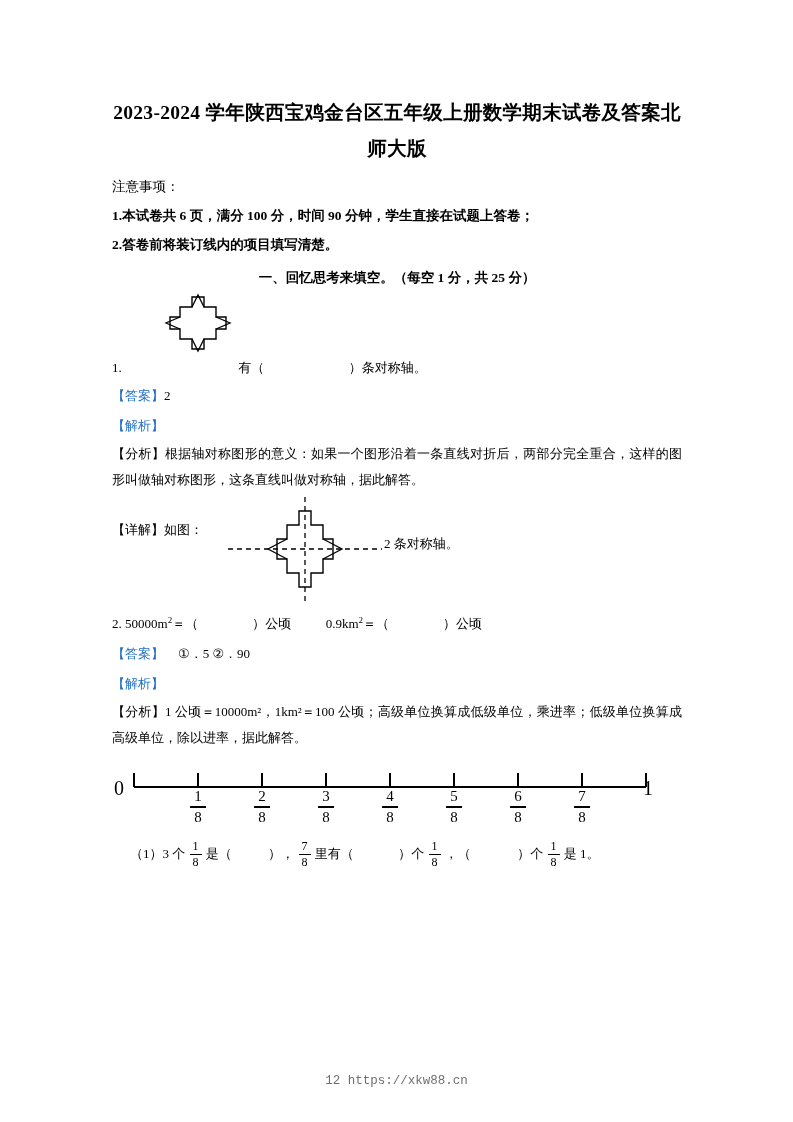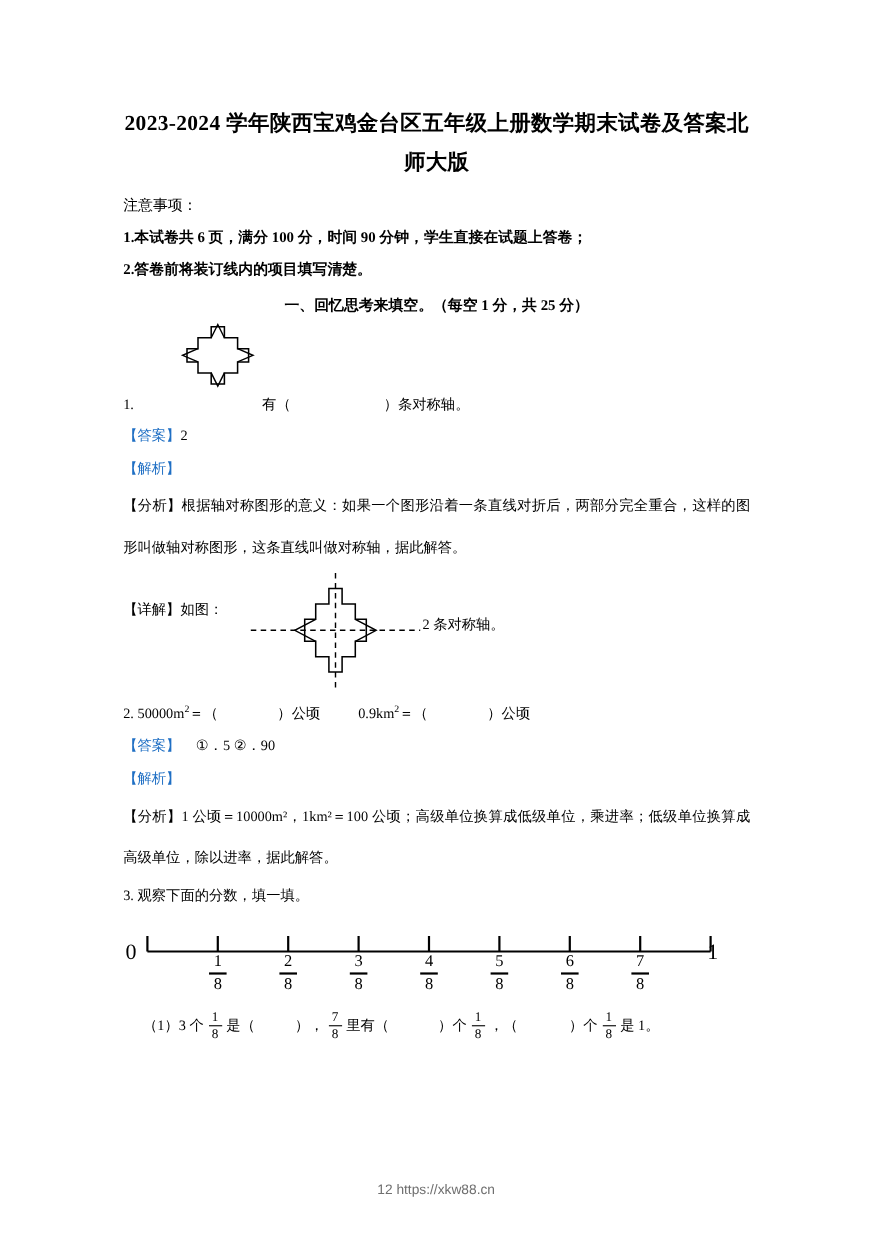--- a/index.html
+++ b/index.html
@@ -52,21 +52,21 @@
     line-height: 30px;
     margin-top: 4px;
     text-align: center;
   }
   .para {
     font-size: 13px;
     line-height: 30px;
   }
   .para-just {
     font-size: 13px;
-    line-height: 38px;
+    line-height: 26px;
     text-align: justify;
   }
   .ans-label {
     color: #1f6fc4;
     font-size: 13px;
     text-align: center;
   }
   .qnum {
     font-size: 13px;
   }
@@ -161,21 +161,21 @@
   .ifrac .d { display: block; }
 
   .footer {
     position: absolute;
     left: 0;
     bottom: 34px;
     width: 793px;
     text-align: center;
     font-size: 12.5px;
     color: #6f6f6f;
-    font-family: Liberation Sans, sans-serif;
+    font-family: Liberation Mono, monospace;
   }
 </style>
 </head>
 <body>
 
 <div class="page">
 
   <div class="content">
 
     <h1 class="doc-title">2023-2024 学年陕西宝鸡金台区五年级上册数学期末试卷及答案北师大版</h1>
@@ -259,24 +259,20 @@
 
     <div class="para">
       <span class="ans-label">【解析】</span>
     </div>
 
     <div class="para-just">
       <span>【分析】</span><span>1 公顷＝10000m²，1km²＝100 公顷；高级单位换算成低级单位，乘进率；低级单位换算成高级单位，除以进率，据此解答。</span>
     </div>
 
 
-    <div class="para">
-      <span>3.</span>
-      <span>观察下面的分数，填一填。</span>
-    </div>
 
     <div class="numline">
       <svg width="560" height="78" viewBox="0 0 560 78">
         <line x1="22" y1="26" x2="534" y2="26" stroke="#000" stroke-width="2"></line>
         <line x1="22" y1="12" x2="22" y2="26" stroke="#000" stroke-width="2"></line>
         <line x1="86" y1="12" x2="86" y2="26" stroke="#000" stroke-width="2"></line>
         <line x1="150" y1="12" x2="150" y2="26" stroke="#000" stroke-width="2"></line>
         <line x1="214" y1="12" x2="214" y2="26" stroke="#000" stroke-width="2"></line>
         <line x1="278" y1="12" x2="278" y2="26" stroke="#000" stroke-width="2"></line>
         <line x1="342" y1="12" x2="342" y2="26" stroke="#000" stroke-width="2"></line>

